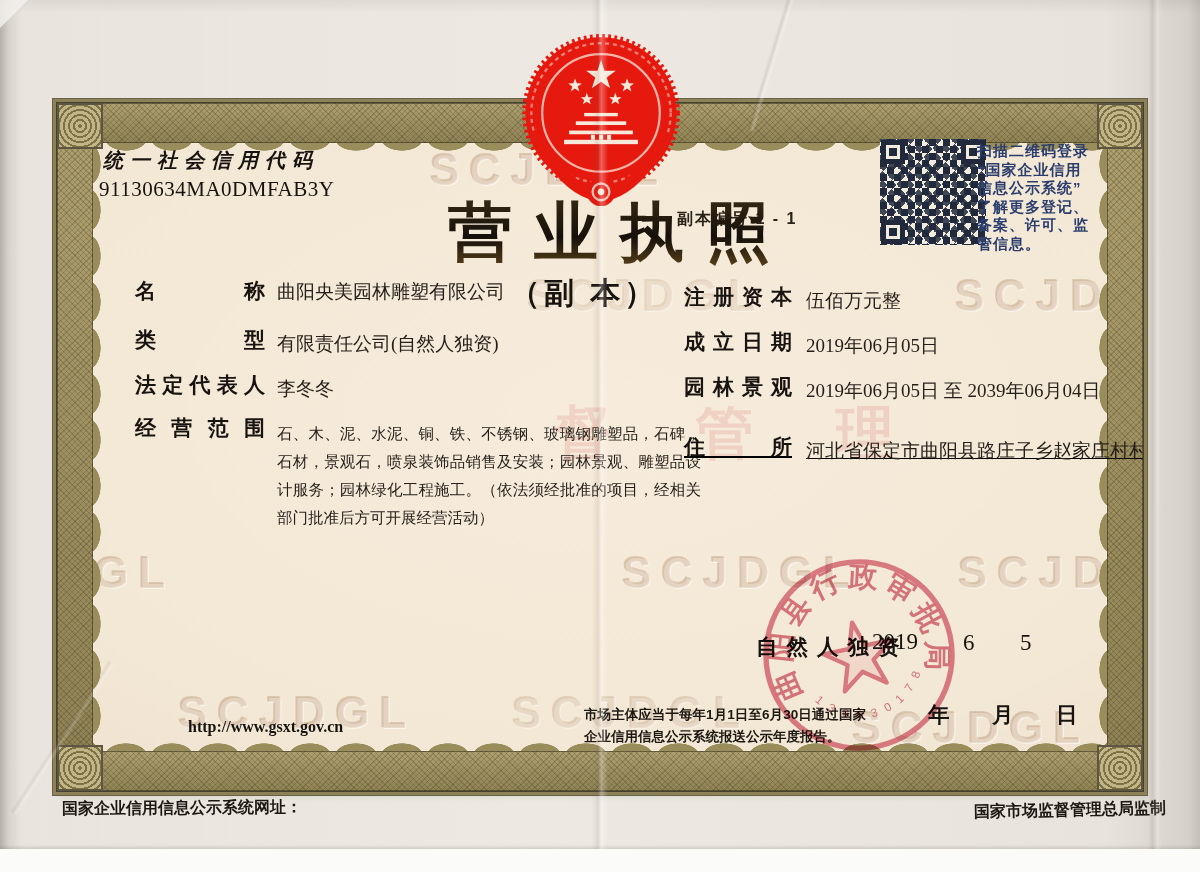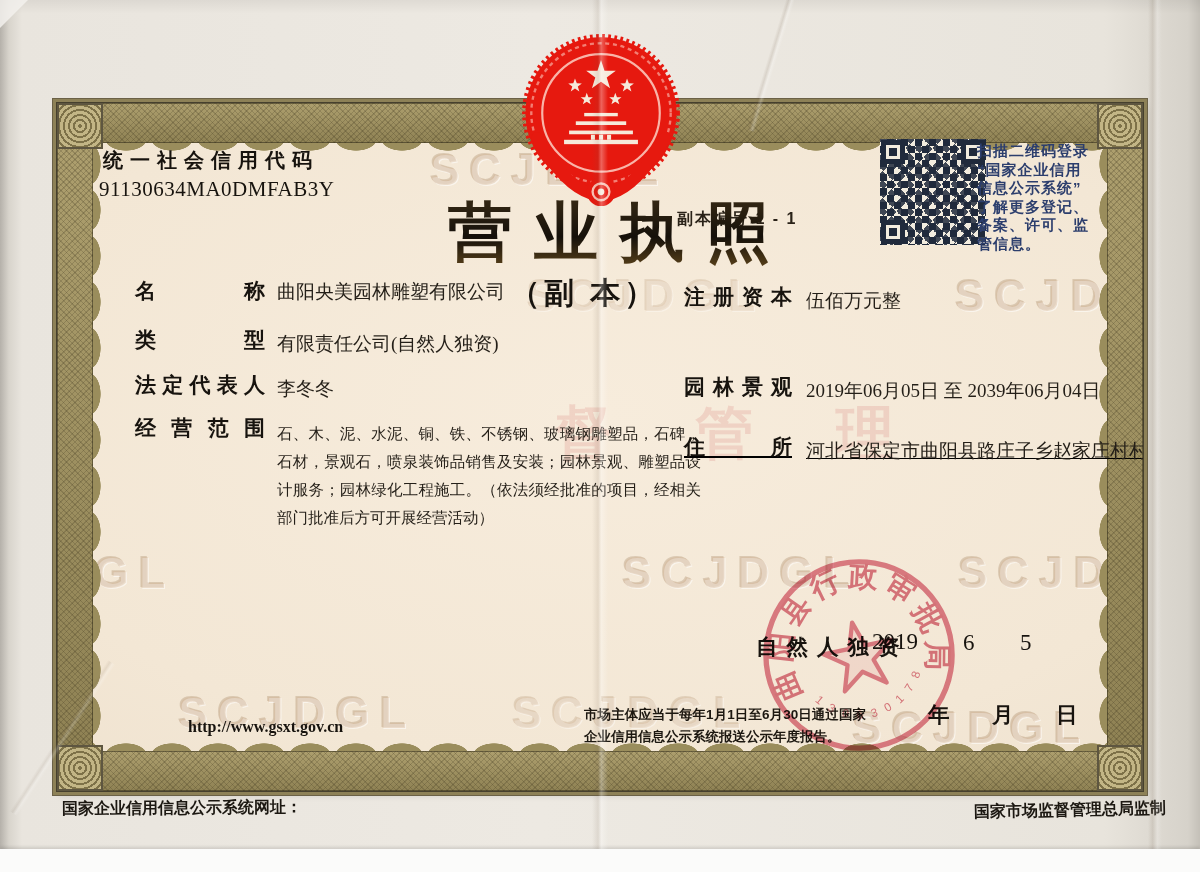--- a/index.html
+++ b/index.html
@@ -59,21 +59,21 @@
   .w1{left:373px;top:42px;}  .w2{left:470px;top:168px;opacity:.6;}
   .w3{left:898px;top:168px;} .w4{left:-120px;top:445px;}
   .w5{left:565px;top:445px;} .w6{left:901px;top:445px;}
   .w7{left:121px;top:585px;} .w8{left:455px;top:585px;opacity:.75;}
   .w9{left:795px;top:600px;}
   .wm-pink{position:absolute;left:498px;top:292px;z-index:5;font-size:58px;font-weight:bold;
     letter-spacing:34px;color:rgba(205,82,82,.16);font-family:"Liberation Serif",serif;white-space:nowrap;}
 
   
   .c{position:absolute;z-index:5;color:#17130e;}
-  .code-label{left:46px;top:44px;font-size:20px;font-weight:bold;letter-spacing:7px;}
+  .code-label{left:46px;top:44px;font-size:20px;font-weight:bold;letter-spacing:7px;font-style:italic;}
   .code-value{left:42px;top:74px;font-size:21px;font-family:"Liberation Serif",serif;letter-spacing:.5px;}
   .title{left:391px;top:86px;font-size:64px;font-weight:bold;letter-spacing:22px;z-index:6;
     background:linear-gradient(180deg,#3d2e16 0%,#15100a 55%,#6b4e1e 100%);
     -webkit-background-clip:text;background-clip:text;color:#221a10;-webkit-text-fill-color:transparent;}
   .copy-number{left:620px;top:106px;font-size:16px;font-weight:bold;letter-spacing:2px;z-index:5;color:#2a2218;}
   .subtitle{left:453px;top:170px;font-size:30px;font-weight:bold;letter-spacing:4px;z-index:6;}
 
   .qr{left:823px;top:36px;width:106px;height:106px;z-index:5;background:#f2ecdf;padding:0;
     background-image:
       repeating-conic-gradient(from 0deg,#202a3c 0 25%,rgba(0,0,0,0) 0 50%),
@@ -188,20 +188,24 @@
       <span class="fvalue">李冬冬</span>
     </div>
     <div class="row lcol rl4 scope">
       <span class="flabel">经营范围</span>
       <span class="fvalue">石、木、泥、水泥、铜、铁、不锈钢、玻璃钢雕塑品，石碑，石材，景观石，喷泉装饰品销售及安装；园林景观、雕塑品设计服务；园林绿化工程施工。（依法须经批准的项目，经相关部门批准后方可开展经营活动）</span>
     </div>
 
     <div class="row rcol rr1">
       <span class="flabel">注册资本</span>
       <span class="fvalue">伍佰万元整</span>
+    </div>
+    <div class="row rcol rr2">
+      <span class="flabel">成立日期</span>
+      <span class="fvalue">2019年06月05日</span>
     </div>
     <div class="row rcol rr3">
       <span class="flabel">园林景观</span>
       <span class="fvalue">2019年06月05日 至 2039年06月04日</span>
     </div>
     <div class="row rcol rr4 addr">
       <span class="flabel">住所</span>
       <span class="fvalue">河北省保定市曲阳县路庄子乡赵家庄村村南</span>
     </div>
 

